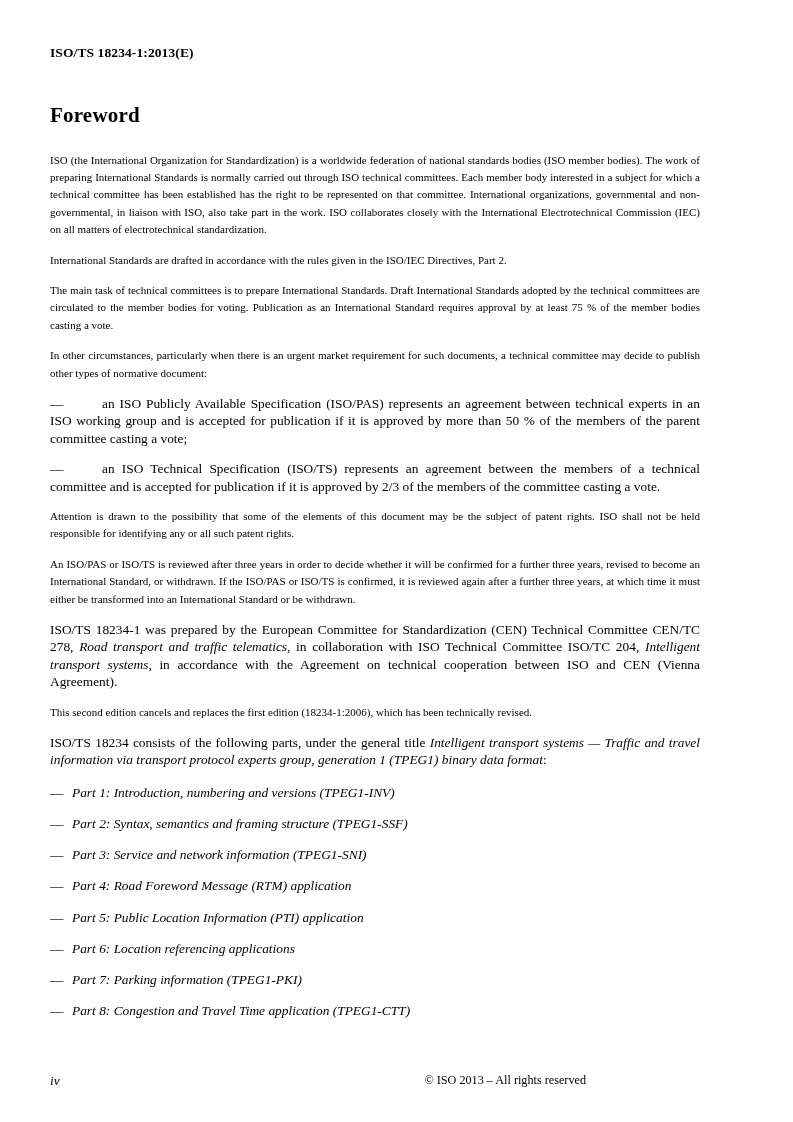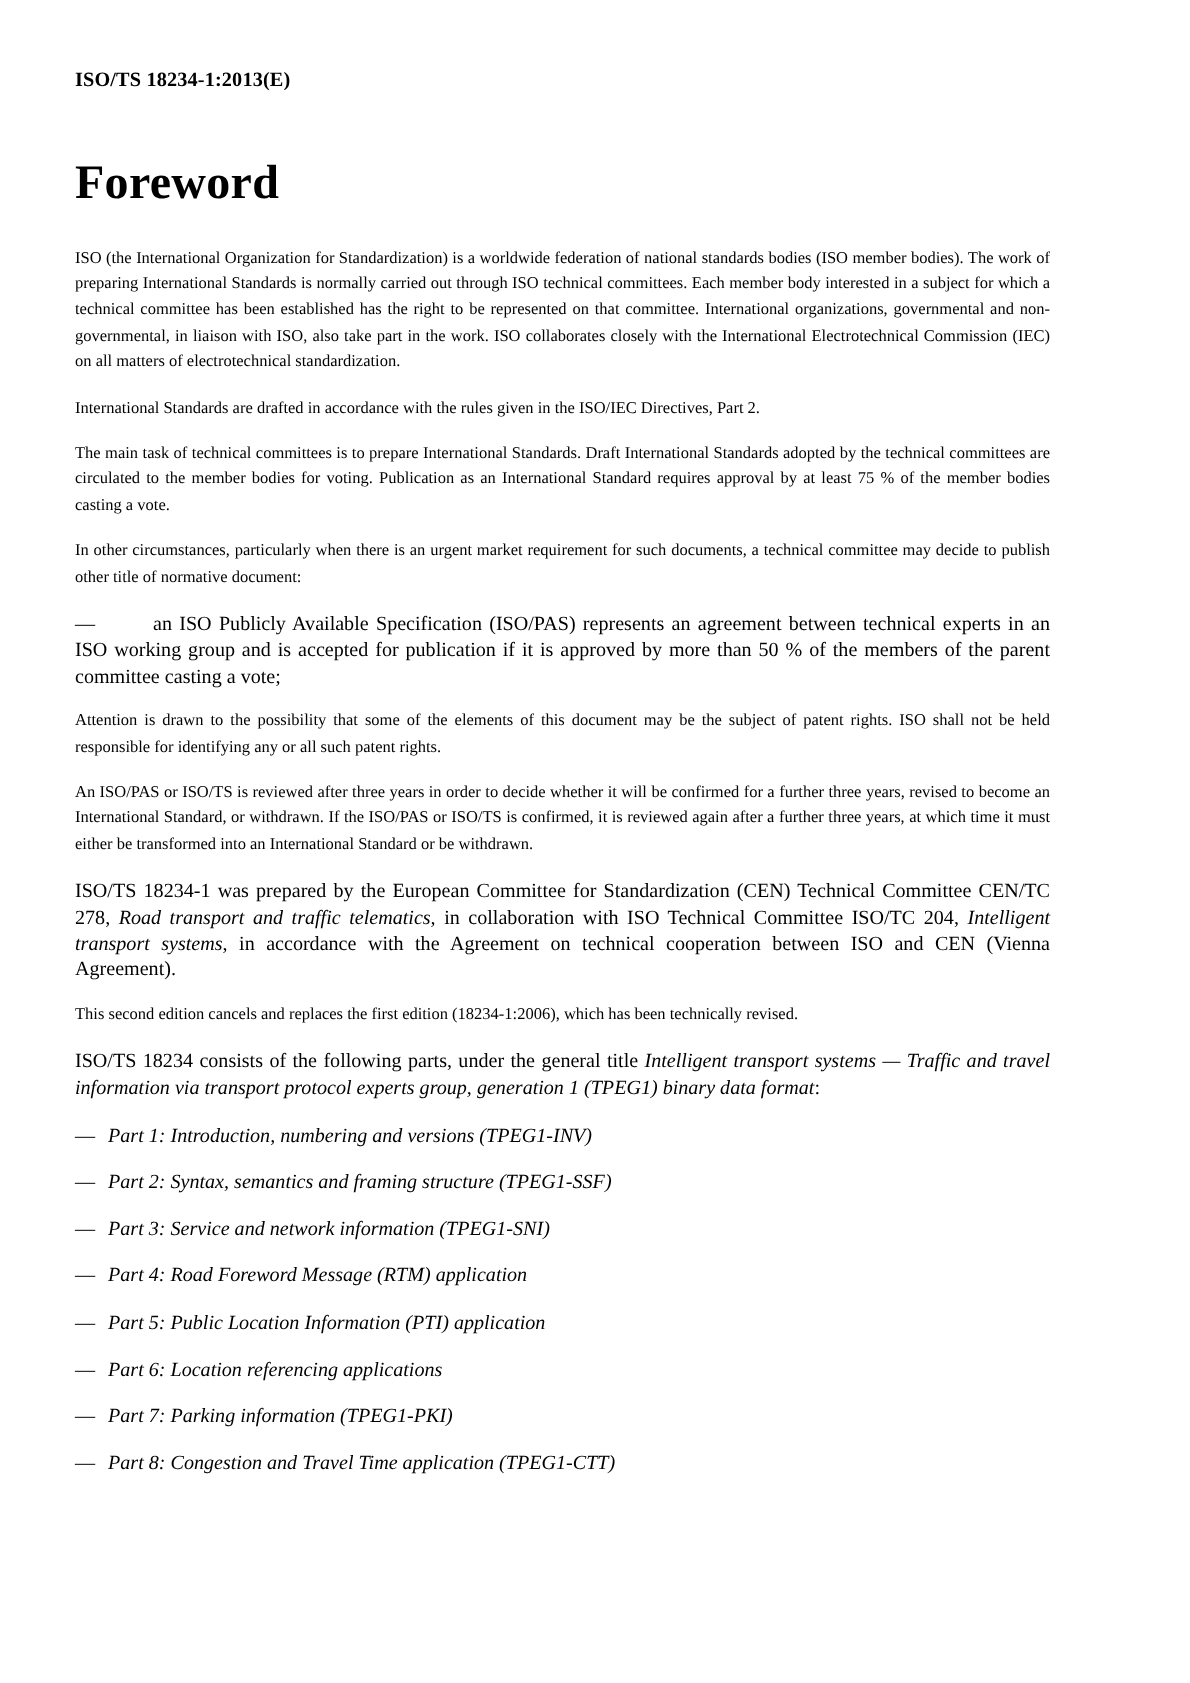--- a/index.html
+++ b/index.html
@@ -28,21 +28,21 @@
     font-weight: bold;
     letter-spacing: 0.1px;
   }
   .content {
     position: absolute;
     top: 103px;
     left: 50px;
     width: 650px;
   }
   h1.foreword-title {
-    font-size: 32px;
+    font-size: 21px;
     font-weight: bold;
     margin: 0 0 24px 0;
     letter-spacing: 0.2px;
   }
   p.para {
     font-size: 11px;
     line-height: 17.2px;
     text-align: justify;
     margin: 0 0 13.5px 0;
     hyphens: none;
@@ -117,24 +117,25 @@
   <div class="content">
 
     <h1 class="foreword-title">Foreword</h1>
 
     <p class="para">ISO (the International Organization for Standardization) is a worldwide federation of national standards bodies (ISO member bodies). The work of preparing International Standards is normally carried out through ISO technical committees. Each member body interested in a subject for which a technical committee has been established has the right to be represented on that committee. International organizations, governmental and non-governmental, in liaison with ISO, also take part in the work. ISO collaborates closely with the International Electrotechnical Commission (IEC) on all matters of electrotechnical standardization.</p>
 
     <p class="para">International Standards are drafted in accordance with the rules given in the ISO/IEC Directives, Part 2.</p>
 
     <p class="para">The main task of technical committees is to prepare International Standards. Draft International Standards adopted by the technical committees are circulated to the member bodies for voting. Publication as an International Standard requires approval by at least 75 % of the member bodies casting a vote.</p>
 
-    <p class="para">In other circumstances, particularly when there is an urgent market requirement for such documents, a technical committee may decide to publish other title of normative document:</p>
+    <p class="para">In other circumstances, particularly when there is an urgent market requirement for such documents, a technical committee may decide to publish other types of normative document:</p>
 
     <p class="dash-item"><span class="dash">—</span><span>an ISO Publicly Available Specification (ISO/PAS) represents an agreement between technical experts in an ISO working group and is accepted for publication if it is approved by more than 50 % of the members of the parent committee casting a vote;</span></p>
 
+    <p class="dash-item"><span class="dash">—</span><span>an ISO Technical Specification (ISO/TS) represents an agreement between the members of a technical committee and is accepted for publication if it is approved by 2/3 of the members of the committee casting a vote.</span></p>
 
     <p class="para">Attention is drawn to the possibility that some of the elements of this document may be the subject of patent rights. ISO shall not be held responsible for identifying any or all such patent rights.</p>
 
     <p class="para">An ISO/PAS or ISO/TS is reviewed after three years in order to decide whether it will be confirmed for a further three years, revised to become an International Standard, or withdrawn. If the ISO/PAS or ISO/TS is confirmed, it is reviewed again after a further three years, at which time it must either be transformed into an International Standard or be withdrawn.</p>
 
     <p class="nowrap-para"><span>ISO/TS 18234-1 was prepared by the European Committee for Standardization (CEN) Technical Committee CEN/TC 278, </span><span class="italic">Road transport and traffic telematics,</span><span> in collaboration with ISO Technical Committee ISO/TC 204, </span><span class="italic">Intelligent transport systems</span><span>, in accordance with the Agreement on technical cooperation between ISO and CEN (Vienna Agreement).</span></p>
 
     <p class="para">This second edition cancels and replaces the first edition (18234-1:2006), which has been technically revised.</p>
 
     <p class="parts-intro"><span>ISO/TS 18234 consists of the following parts, under the general title </span><span class="italic">Intelligent transport systems — Traffic and travel information via transport protocol experts group, generation 1 (TPEG1) binary data format</span><span>:</span></p>
@@ -143,14 +144,18 @@
     <p class="part-line"><span class="em-dash">—</span><span class="part-text">Part 2: Syntax, semantics and framing structure (TPEG1-SSF)</span></p>
     <p class="part-line"><span class="em-dash">—</span><span class="part-text">Part 3: Service and network information (TPEG1-SNI)</span></p>
     <p class="part-line"><span class="em-dash">—</span><span class="part-text">Part 4: Road Foreword Message (RTM) application</span></p>
     <p class="part-line"><span class="em-dash">—</span><span class="part-text">Part 5: Public Location Information (PTI) application</span></p>
     <p class="part-line"><span class="em-dash">—</span><span class="part-text">Part 6: Location referencing applications</span></p>
     <p class="part-line"><span class="em-dash">—</span><span class="part-text">Part 7: Parking information (TPEG1-PKI)</span></p>
     <p class="part-line"><span class="em-dash">—</span><span class="part-text">Part 8: Congestion and Travel Time application (TPEG1-CTT)</span></p>
 
   </div>
 
+  <div class="footer">
+    <div class="footer-page">iv</div>
+    <div class="footer-copy">© ISO 2013 – All rights reserved</div>
+  </div>
 
 </div>
 
 </body></html>

